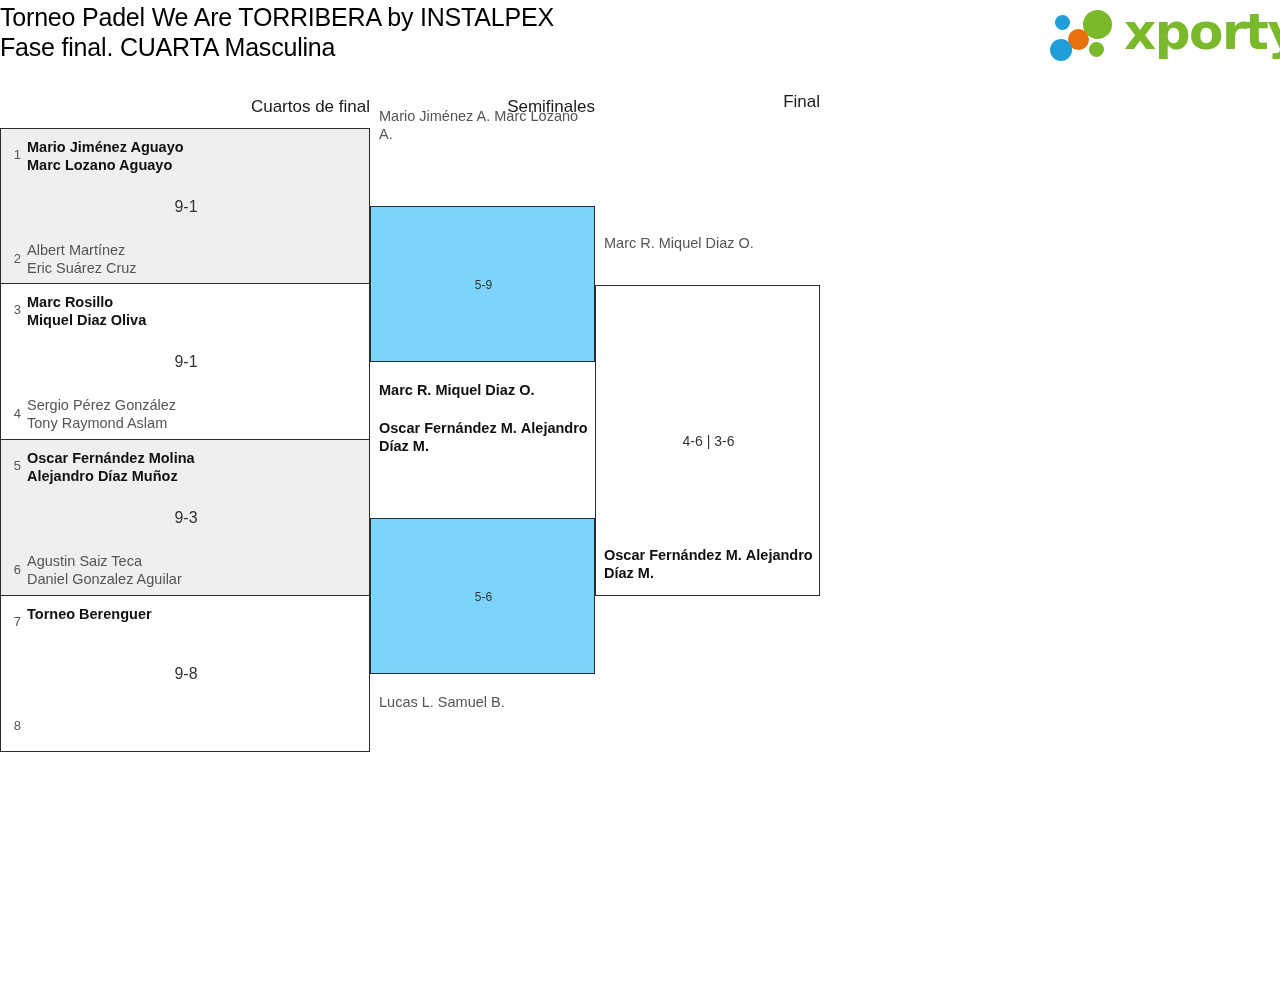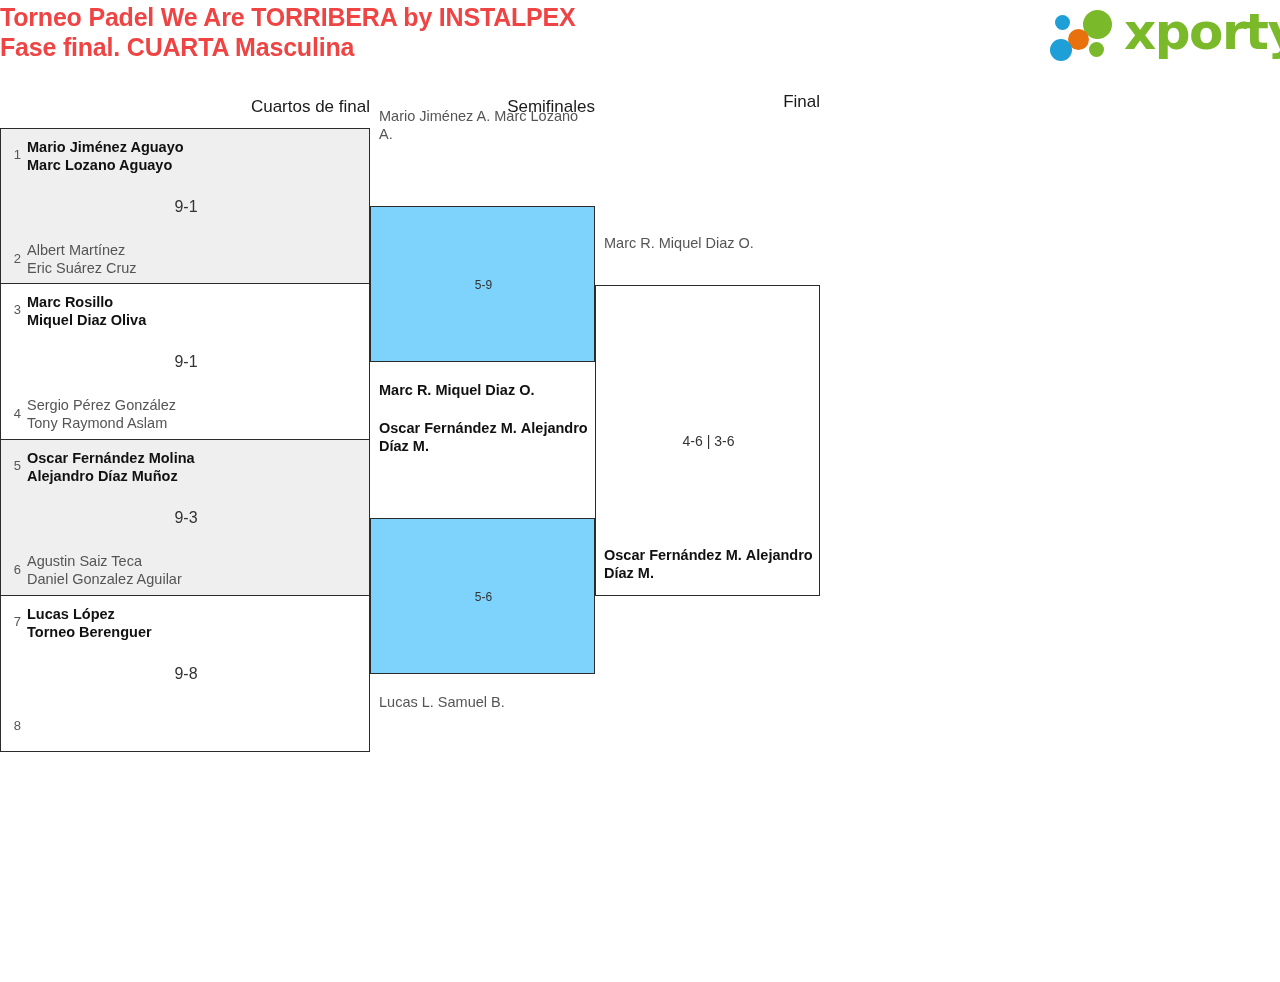--- a/index.html
+++ b/index.html
@@ -9,21 +9,21 @@
     font-family:"Liberation Sans", sans-serif;
     color:#1a1a1a;
     overflow:hidden;
     position:relative;
   }
 
   
   #header{position:absolute;left:0;top:0;width:1280px;height:92px;}
   #title-block{position:absolute;left:0;top:2px;width:900px;}
   .title-line{
-    font-size:25px;line-height:30px;font-weight:700;color:#ef4444;
+    font-size:25px;line-height:30px;font-weight:400;color:#000000;
     letter-spacing:-0.2px;white-space:nowrap;
   }
 
   
   #logo{position:absolute;left:1048px;top:8px;width:228px;height:56px;}
   #logo-dots{position:absolute;left:0;top:0;width:78px;height:56px;}
   .dot{position:absolute;border-radius:50%;}
   #logo-word{
     position:absolute;left:76px;top:-4px;
     font-size:50px;line-height:56px;font-weight:700;
@@ -174,21 +174,20 @@
     <div class="seed bot">6</div>
     <div class="team bot">
       <span class="ln loser">Agustin Saiz Teca</span>
       <span class="ln loser">Daniel Gonzalez Aguilar</span>
     </div>
   </div>
 
   <div class="qf-match plain" style="top:468px;">
     <div class="seed top">7</div>
     <div class="team top">
-      <span class="ln winner">Lucas López</span>
       <span class="ln winner">Torneo Berenguer</span>
     </div>
     <div class="qf-score">9-8</div>
     <div class="seed bot">8</div>
   </div>
 
   <div class="sf-match" id="sf-1">
     <div class="sf-team above">
       <span class="ln loser">Mario Jiménez A.</span>
       <span class="ln loser">Marc Lozano A.</span>

